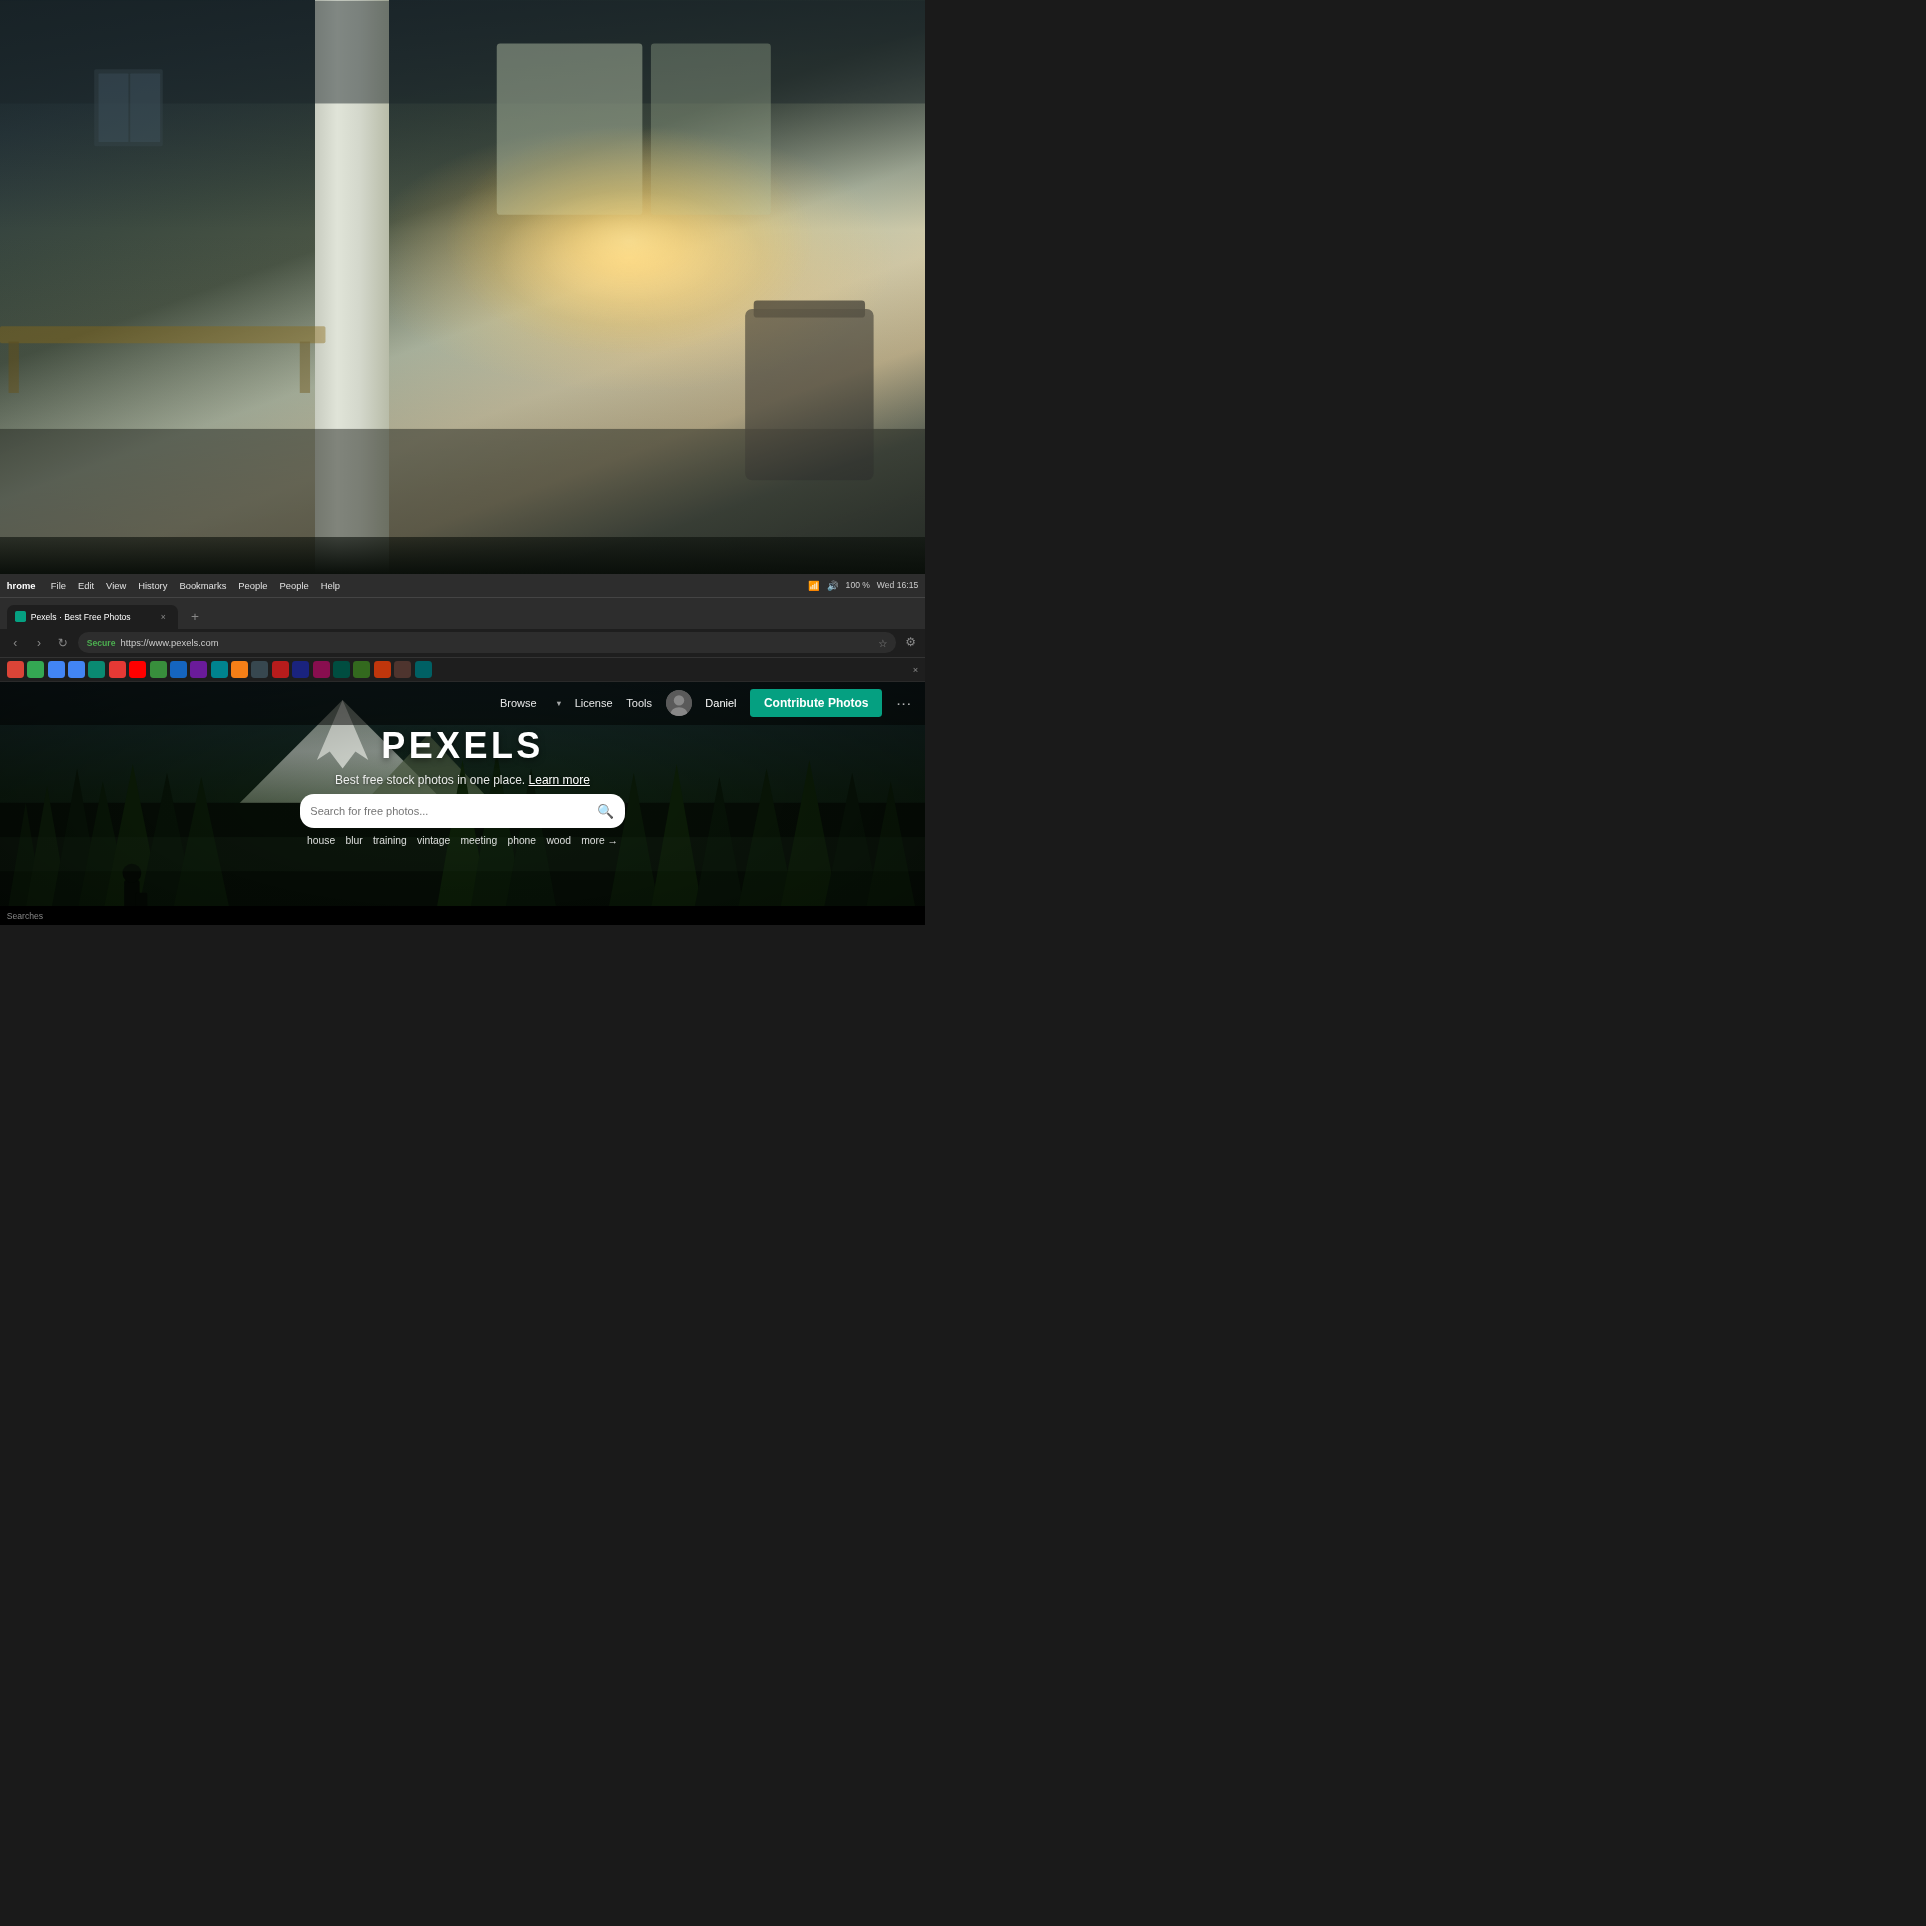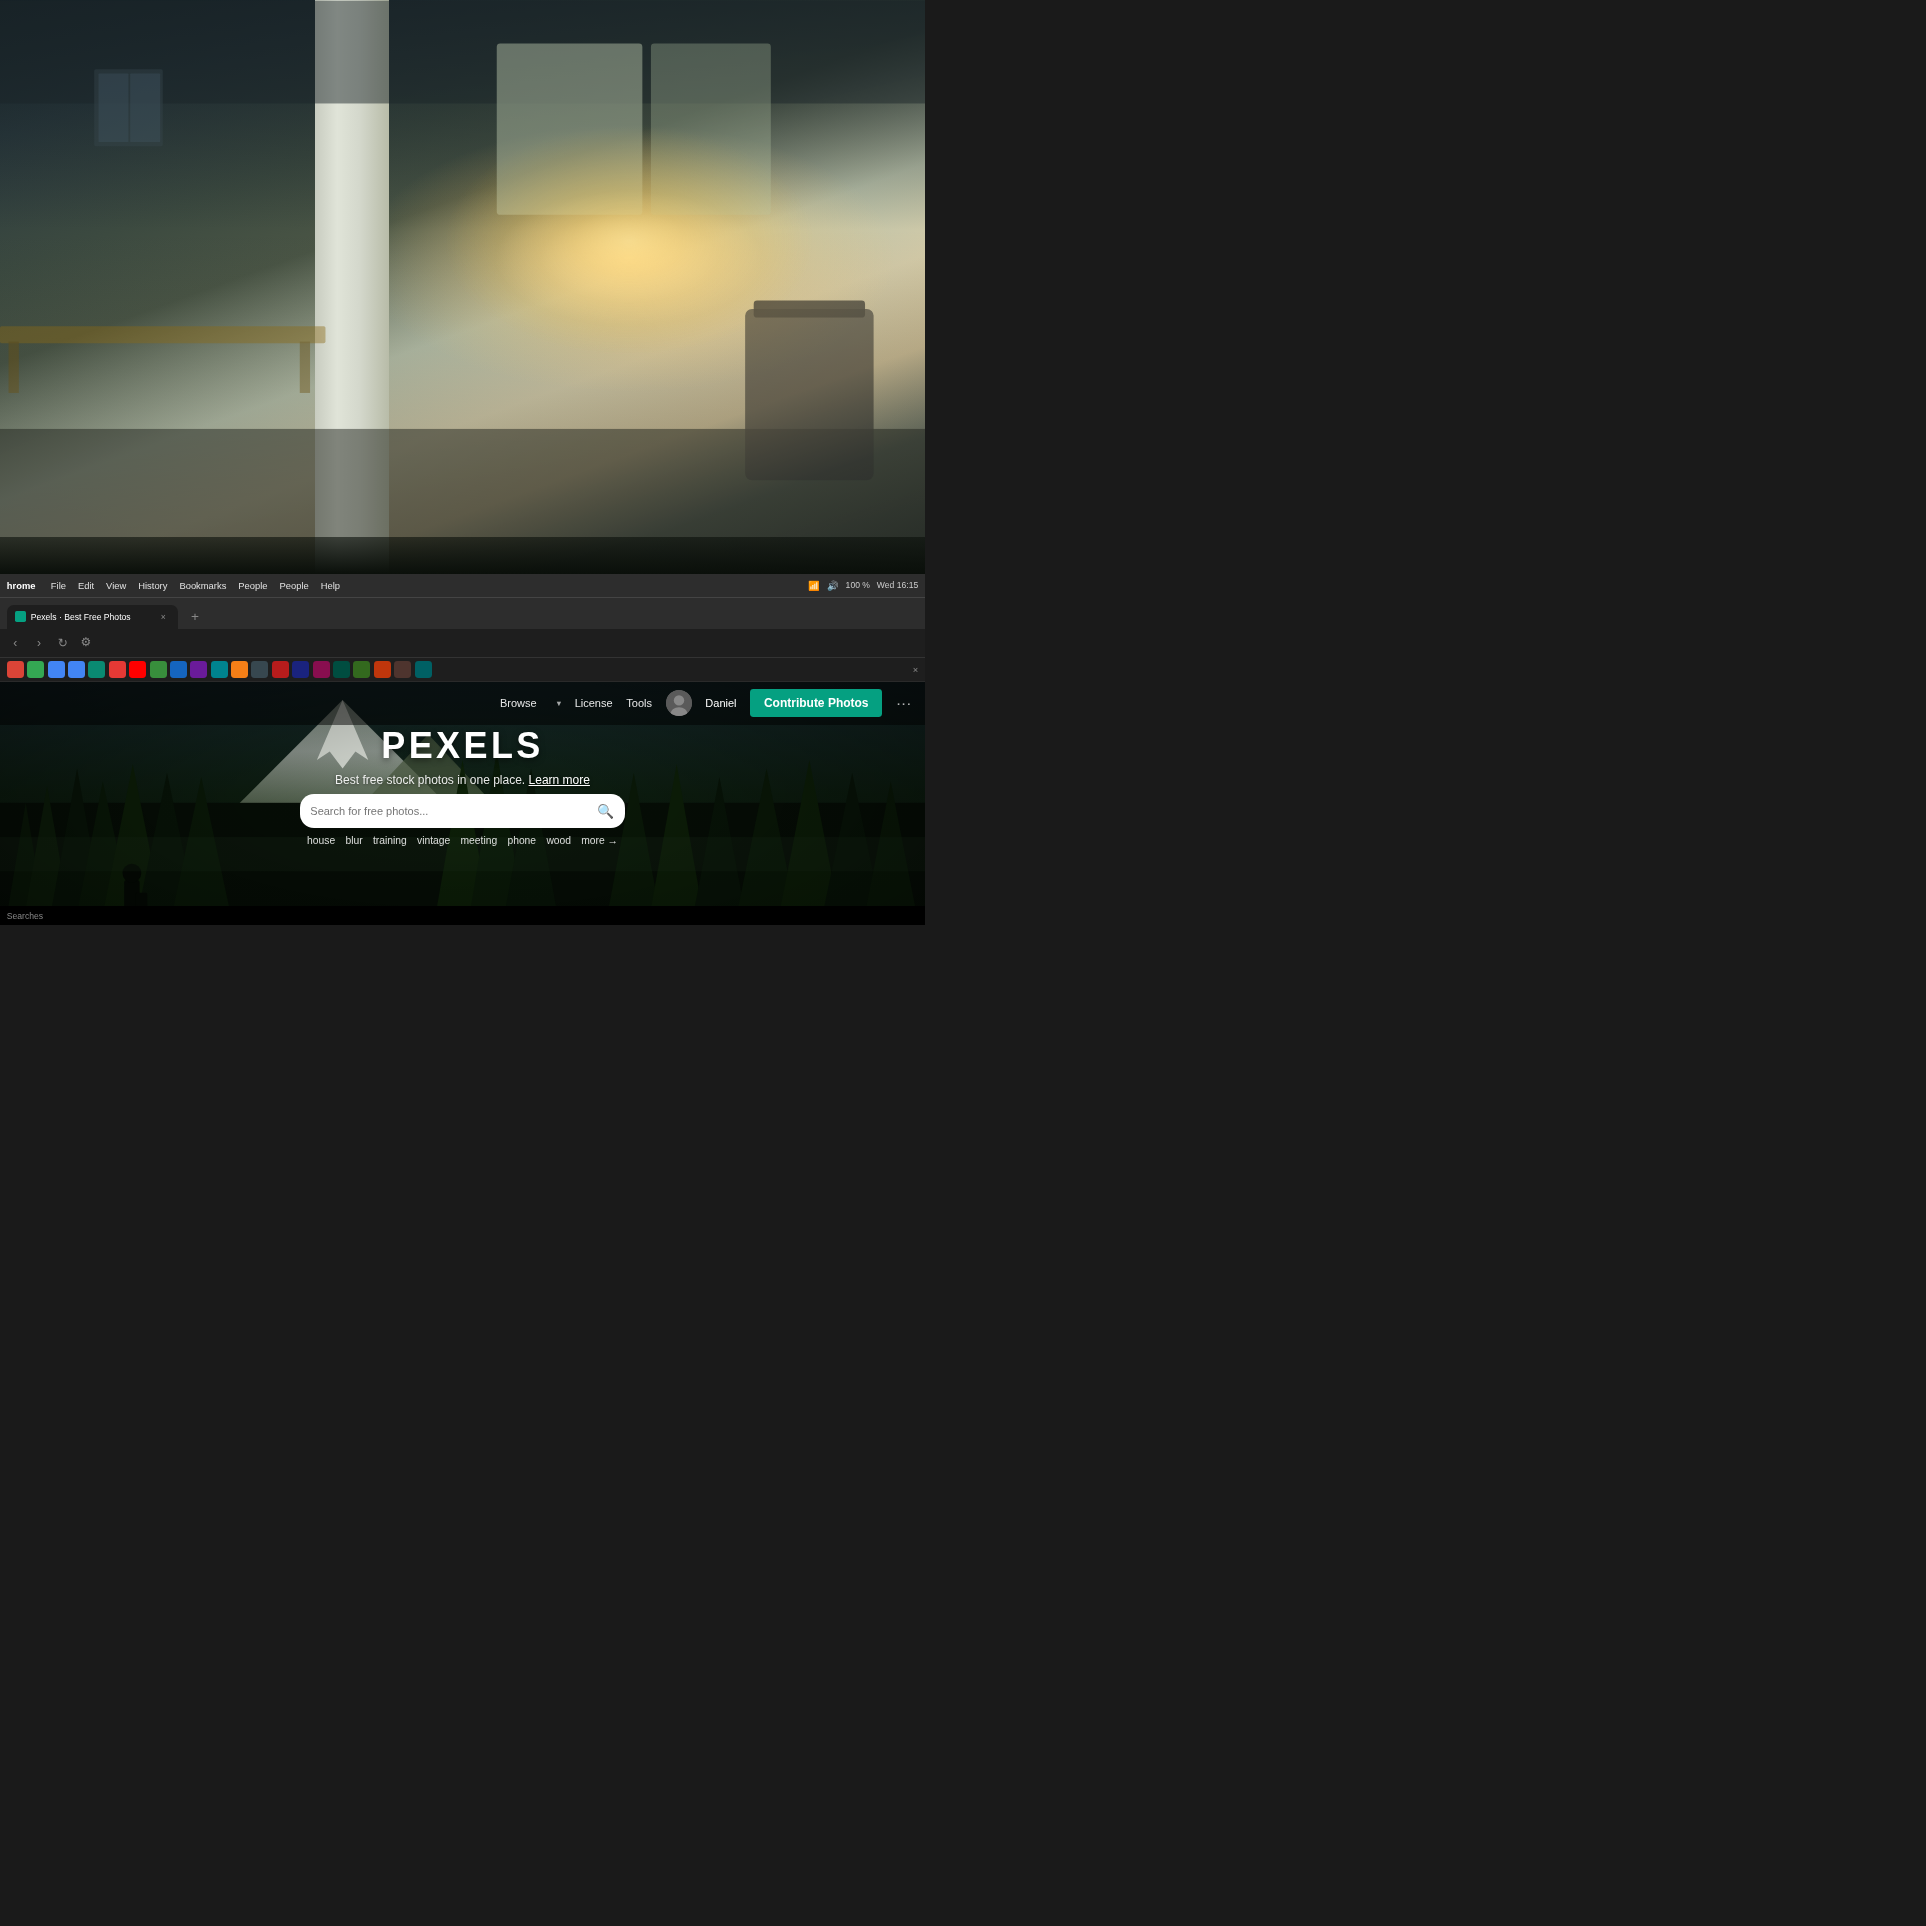--- a/index.html
+++ b/index.html
@@ -479,20 +479,27 @@
       <span class="tab-close">×</span>
     </div>
     <div style="width:24px;height:24px;display:flex;align-items:center;justify-content:center;color:#888;font-size:13.7px;cursor:pointer;margin-left:3.4px">+</div>
   </div>
 
   <div class="address-bar">
     <span class="nav-btn">‹</span>
     <span class="nav-btn">›</span>
     <span class="nav-btn">↻</span>
 
+    <div class="url-bar">
+      <span class="secure-badge">Secure</span>
+      <span class="url-text">https://www.pexels.com</span>
+      <div class="url-right">
+        <span style="color:#888;font-size:10.3px">☆</span>
+      </div>
+    </div>
 
     <div class="toolbar-icons">
       <span class="icon-btn" style="font-size:12px">⚙</span>
     </div>
   </div>
 
   <div class="extensions-bar">
 
     <span class="ext-icon" style="background:#db4437"></span>
     <span class="ext-icon" style="background:#34a853"></span>

